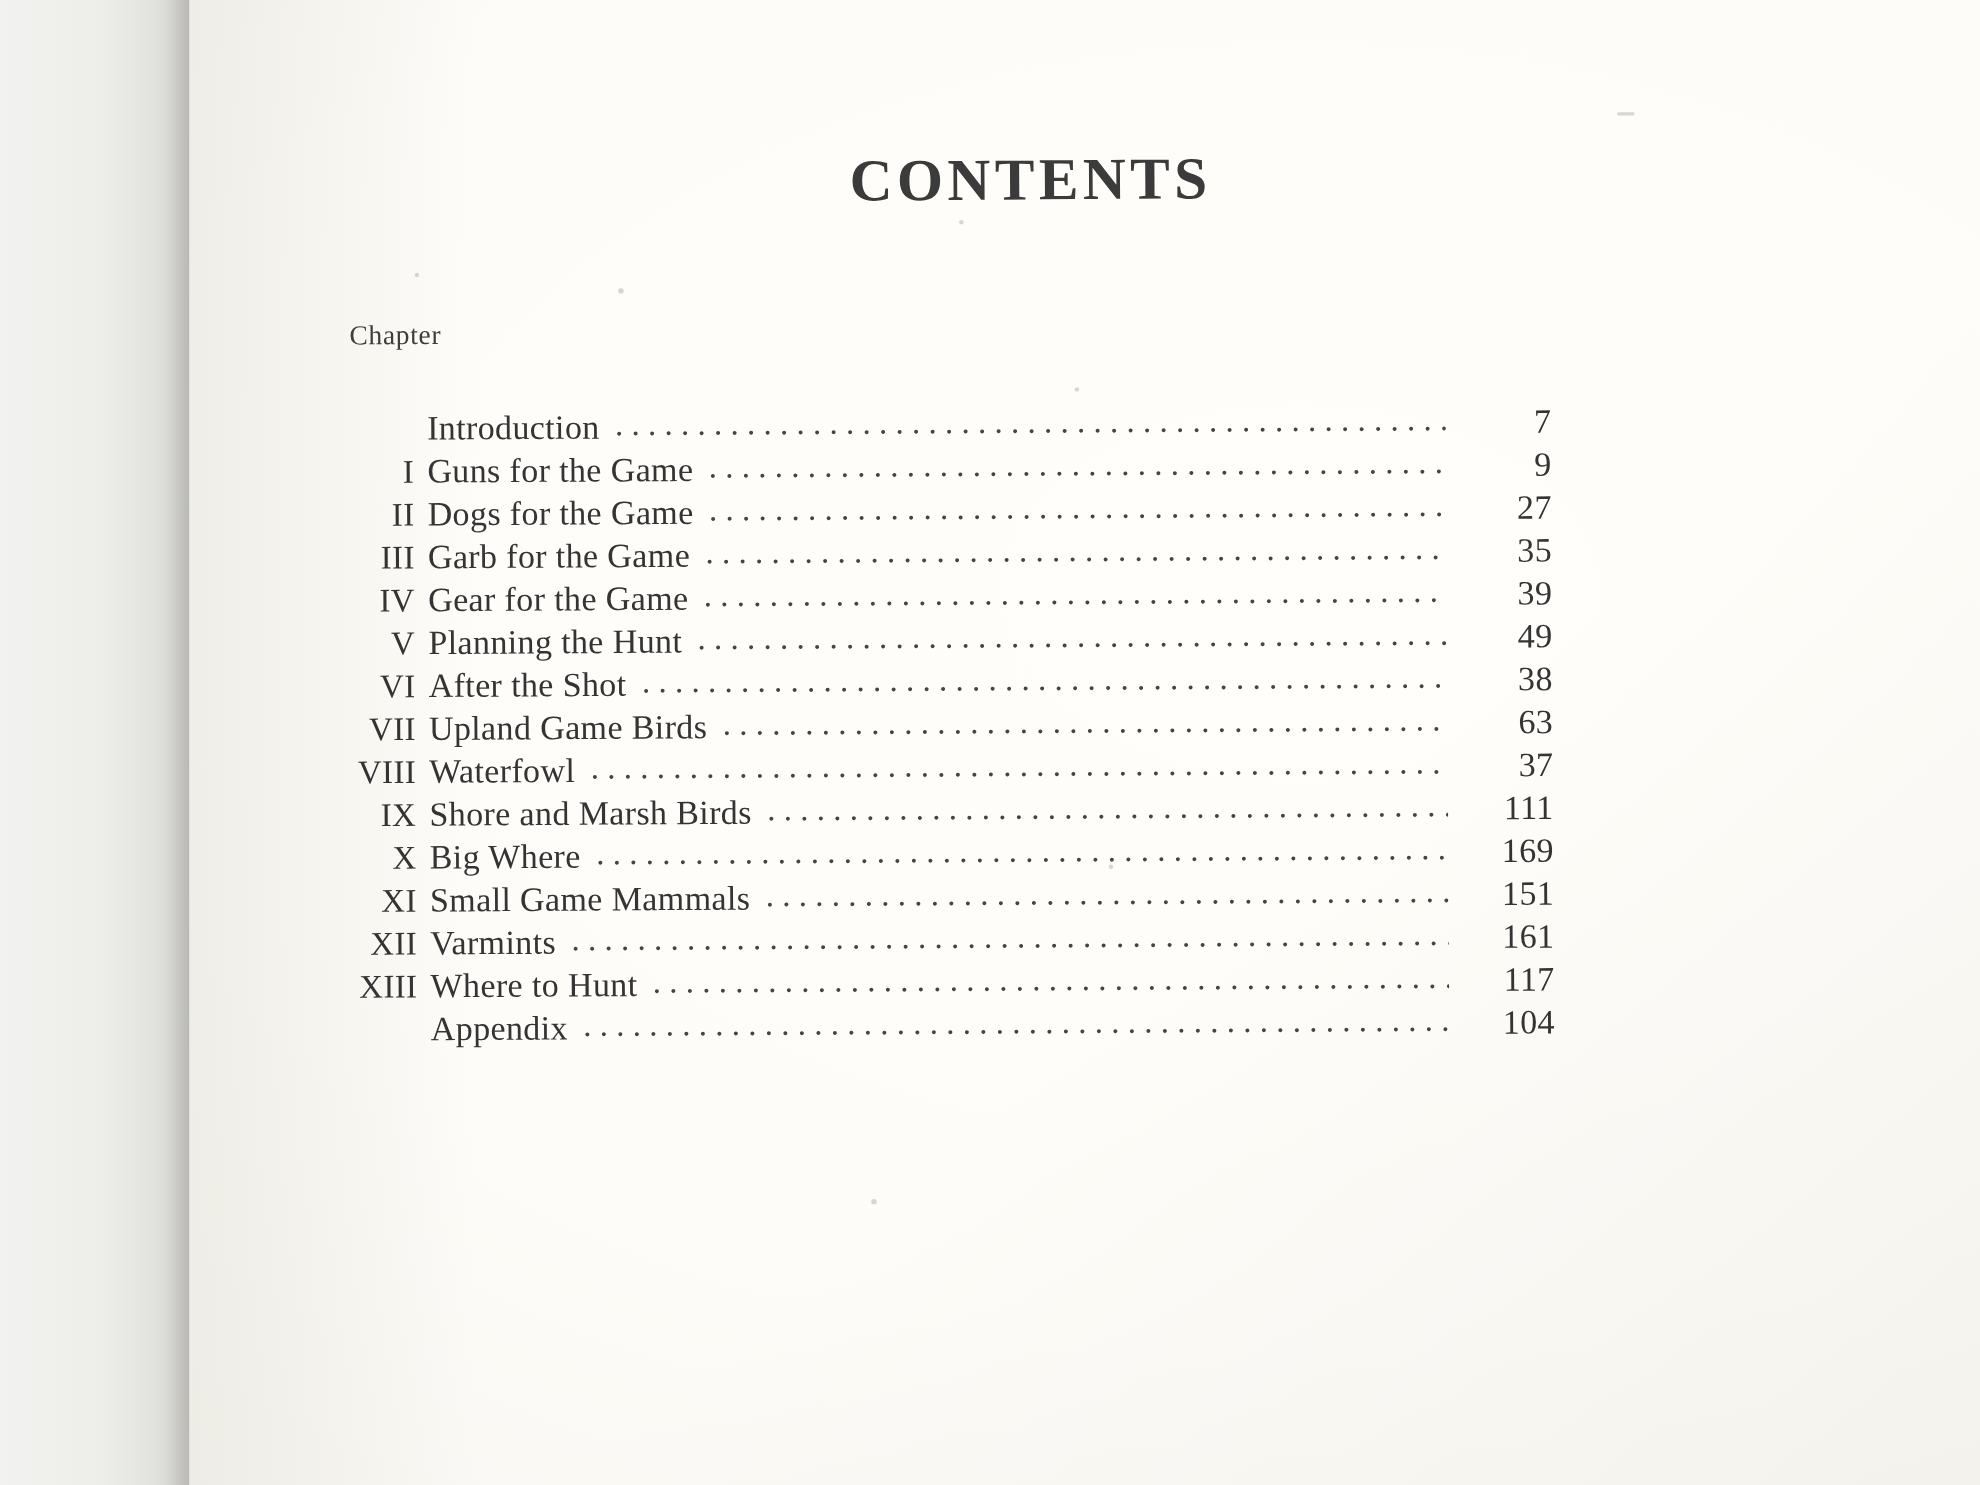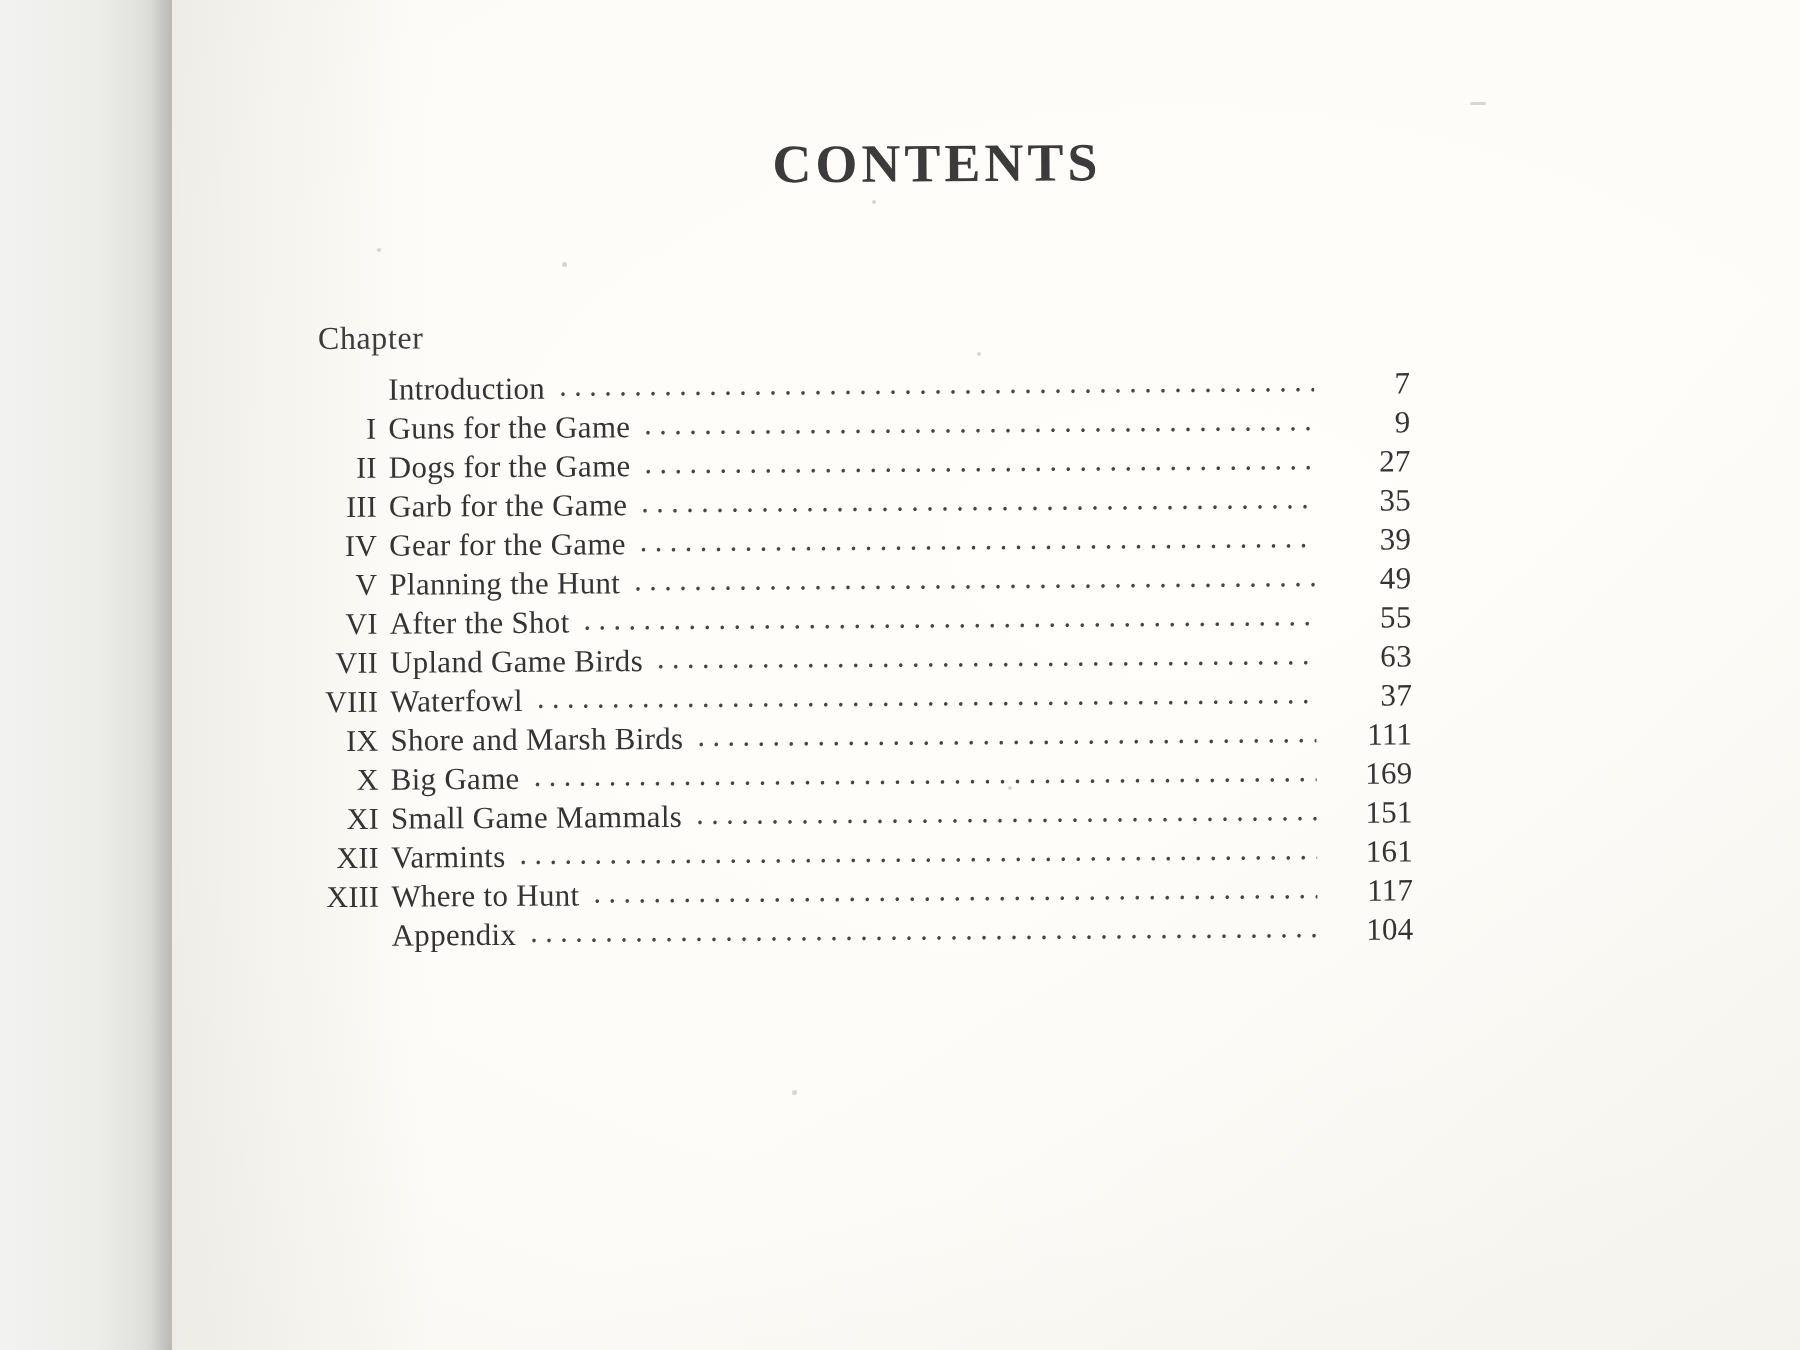--- a/index.html
+++ b/index.html
@@ -84,22 +84,22 @@
     font-weight: bold;
     font-size: 54px;
     letter-spacing: 4px;
     color: #3b3b3b;
   }
 
   
   #chapter-label {
     position: absolute;
     left: 148px;
-    top: 316px;
-    font-size: 32px;
+    top: 288px;
+    font-size: 25px;
     color: #3d3d3d;
     letter-spacing: .6px;
   }
 
   
   #toc {
     position: absolute;
     left: 110px;
     top: 368px;
     width: 1130px;
@@ -210,21 +210,21 @@
           <div class="toc-row">
             <span class="numeral">V</span>
             <span class="title-text">Planning the Hunt</span>
             <span class="leader">.........................................................................................</span>
             <span class="page-num">49</span>
           </div>
           <div class="toc-row">
             <span class="numeral">VI</span>
             <span class="title-text">After the Shot</span>
             <span class="leader">.........................................................................................</span>
-            <span class="page-num">55</span>
+            <span class="page-num">38</span>
           </div>
           <div class="toc-row">
             <span class="numeral">VII</span>
             <span class="title-text">Upland Game Birds</span>
             <span class="leader">.........................................................................................</span>
             <span class="page-num">63</span>
           </div>
           <div class="toc-row">
             <span class="numeral">VIII</span>
             <span class="title-text">Waterfowl</span>
@@ -232,21 +232,21 @@
             <span class="page-num">37</span>
           </div>
           <div class="toc-row">
             <span class="numeral">IX</span>
             <span class="title-text">Shore and Marsh Birds</span>
             <span class="leader">.........................................................................................</span>
             <span class="page-num">111</span>
           </div>
           <div class="toc-row">
             <span class="numeral">X</span>
-            <span class="title-text">Big Game</span>
+            <span class="title-text">Big Where</span>
             <span class="leader">.........................................................................................</span>
             <span class="page-num">169</span>
           </div>
           <div class="toc-row">
             <span class="numeral">XI</span>
             <span class="title-text">Small Game Mammals</span>
             <span class="leader">.........................................................................................</span>
             <span class="page-num">151</span>
           </div>
           <div class="toc-row">

